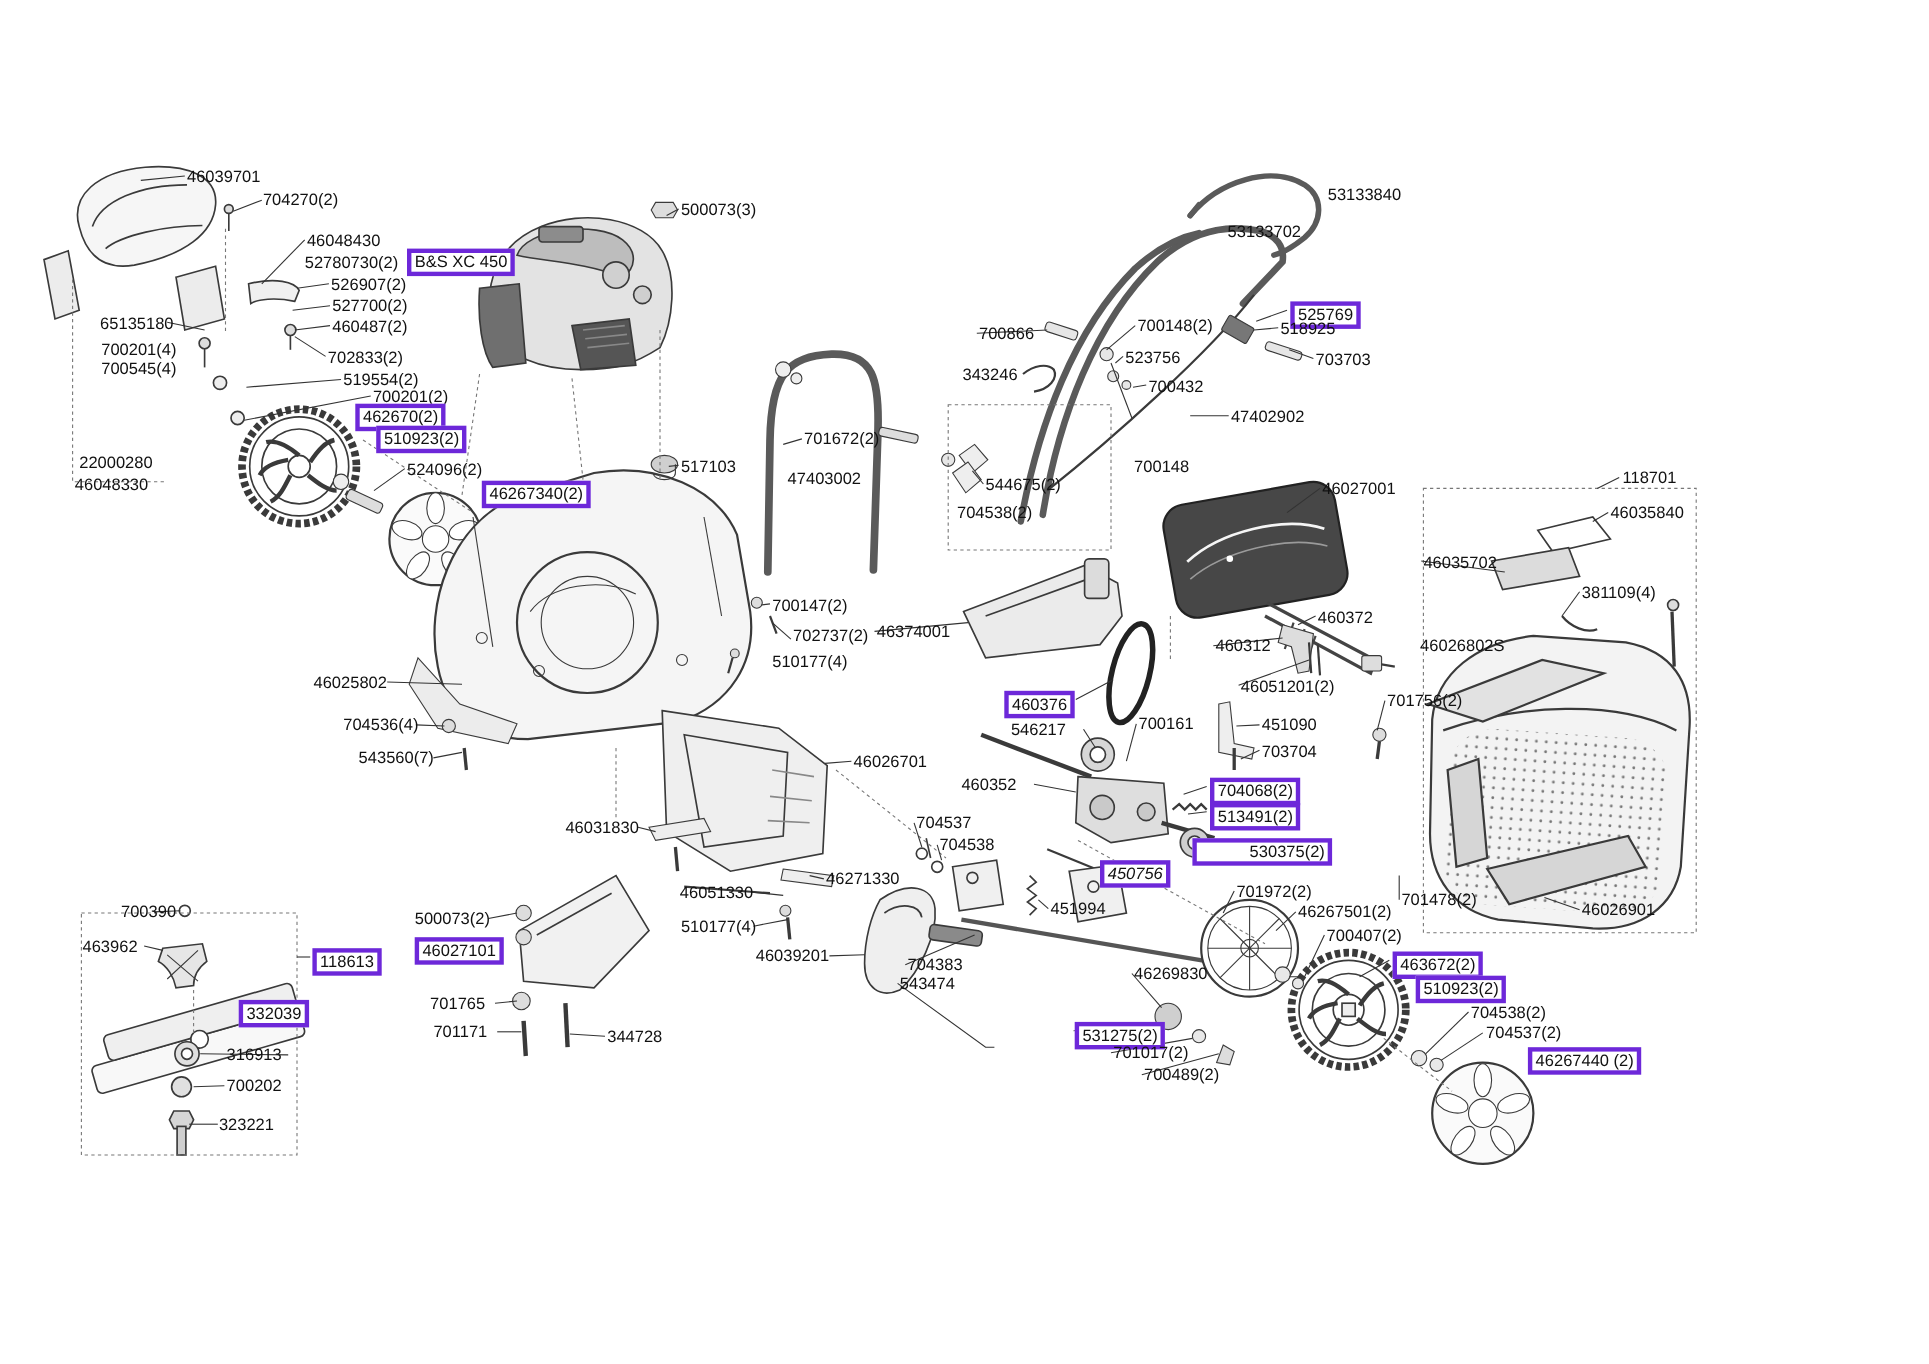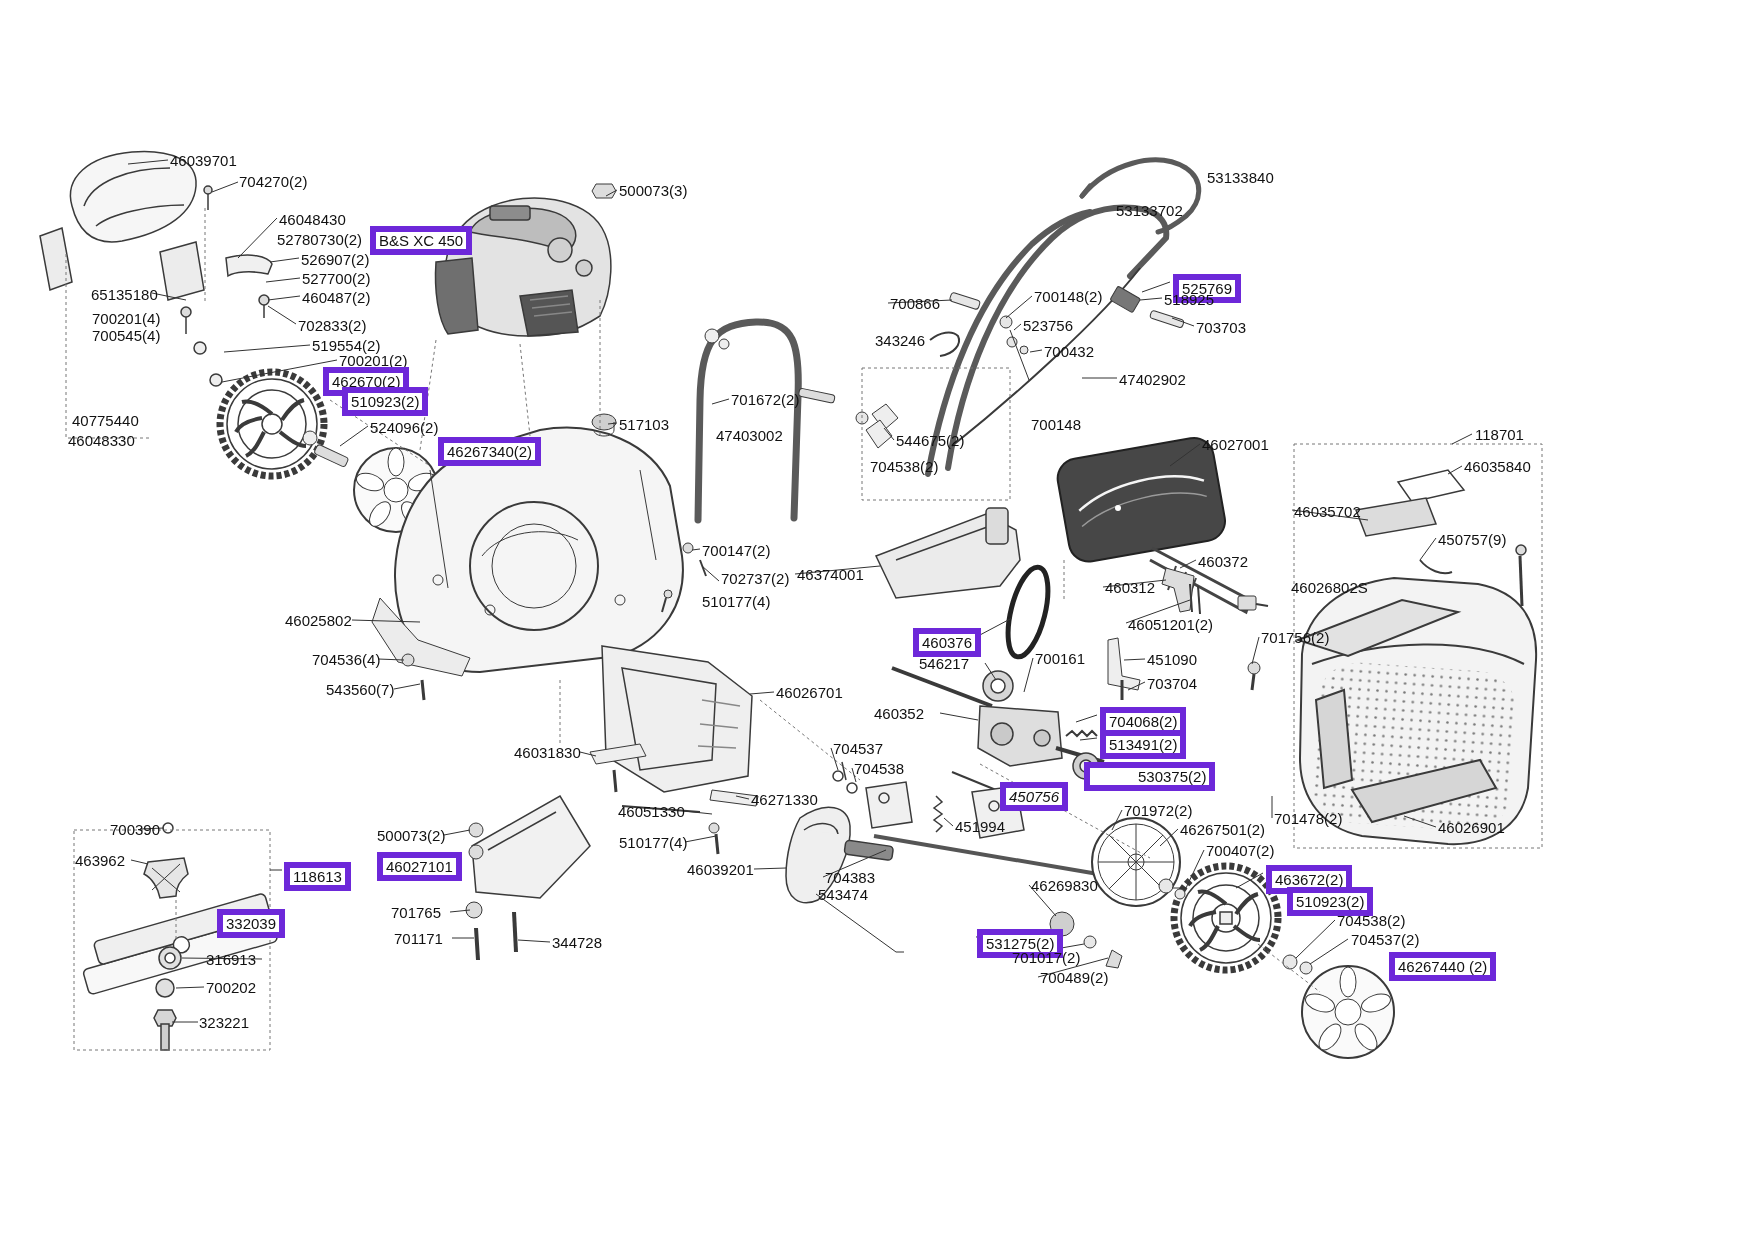--- a/index.html
+++ b/index.html
@@ -14,21 +14,21 @@
   #labels-layer{position:absolute;left:0;top:0;width:100%;height:100%;}
   .part-label{
     position:absolute;
     font-size:15px;
     line-height:17px;
     color:#111;
     white-space:nowrap;
     letter-spacing:0;
   }
   .part-label.boxed{
-    border:6px solid #6d28d9;
+    border:4px solid #6d28d9;
     background:#fff;
     padding:0 3px;
   }
 </style>
 </head>
 <body>
 
 <div id="stage">
 
   <svg id="artwork" width="1754" height="1240" viewBox="0 0 1754 1240">
@@ -439,21 +439,21 @@
       <span class="part-label" style="left: 302px; top: 289px;">460487(2)</span>
       <span class="part-label" style="left: 91px; top: 286px;">65135180</span>
       <span class="part-label" style="left: 92px; top: 310px;">700201(4)</span>
       <span class="part-label" style="left: 92px; top: 327px;">700545(4)</span>
       <span class="part-label" style="left: 298px; top: 317px;">702833(2)</span>
       <span class="part-label" style="left: 312px; top: 337px;">519554(2)</span>
       <span class="part-label" style="left: 339px; top: 352px;">700201(2)</span>
       <span class="part-label boxed" style="left: 323px; top: 367px;">462670(2)</span>
       <span class="part-label boxed" style="left: 342px; top: 387px;">510923(2)</span>
       <span class="part-label" style="left: 370px; top: 419px;">524096(2)</span>
-      <span class="part-label" style="left: 72px; top: 412px;">40775440</span>
+      <span class="part-label" style="left: 72px; top: 412px;">22000280</span>
       <span class="part-label" style="left: 68px; top: 432px;">46048330</span>
       <span class="part-label boxed" style="left: 438px; top: 437px;">46267340(2)</span>
       <span class="part-label boxed" style="left: 370px; top: 226px;">B&amp;S XC 450</span>
       <span class="part-label" style="left: 619px; top: 182px;">500073(3)</span>
       <span class="part-label" style="left: 619px; top: 416px;">517103</span>
       <span class="part-label" style="left: 731px; top: 391px;">701672(2)</span>
       <span class="part-label" style="left: 716px; top: 427px;">47403002</span>
       <span class="part-label" style="left: 1207px; top: 169px;">53133840</span>
       <span class="part-label" style="left: 1116px; top: 202px;">53133702</span>
       <span class="part-label" style="left: 890px; top: 295px;">700866</span>
@@ -465,21 +465,21 @@
       <span class="part-label" style="left: 1044px; top: 343px;">700432</span>
       <span class="part-label" style="left: 1031px; top: 372px; margin-top: 44px;">700148</span>
       <span class="part-label" style="left: 1119px; top: 371px;">47402902</span>
       <span class="part-label" style="left: 1196px; top: 319px;">703703</span>
       <span class="part-label" style="left: 896px; top: 432px;">544675(2)</span>
       <span class="part-label" style="left: 870px; top: 458px;">704538(2)</span>
       <span class="part-label" style="left: 1202px; top: 436px;">46027001</span>
       <span class="part-label" style="left: 1475px; top: 426px;">118701</span>
       <span class="part-label" style="left: 1464px; top: 458px;">46035840</span>
       <span class="part-label" style="left: 1294px; top: 503px;">46035702</span>
-      <span class="part-label" style="left: 1438px; top: 531px;">450757(9)</span>
+      <span class="part-label" style="left: 1438px; top: 531px;">381109(4)</span>
       <span class="part-label" style="left: 1291px; top: 579px;">46026802S</span>
       <span class="part-label" style="left: 1198px; top: 553px;">460372</span>
       <span class="part-label" style="left: 1105px; top: 579px;">460312</span>
       <span class="part-label" style="left: 1128px; top: 616px;">46051201(2)</span>
       <span class="part-label" style="left: 1261px; top: 629px;">701756(2)</span>
       <span class="part-label" style="left: 1274px; top: 810px;">701478(2)</span>
       <span class="part-label" style="left: 1438px; top: 819px;">46026901</span>
       <span class="part-label" style="left: 797px; top: 566px;">46374001</span>
       <span class="part-label" style="left: 702px; top: 542px;">700147(2)</span>
       <span class="part-label" style="left: 721px; top: 570px;">702737(2)</span>

